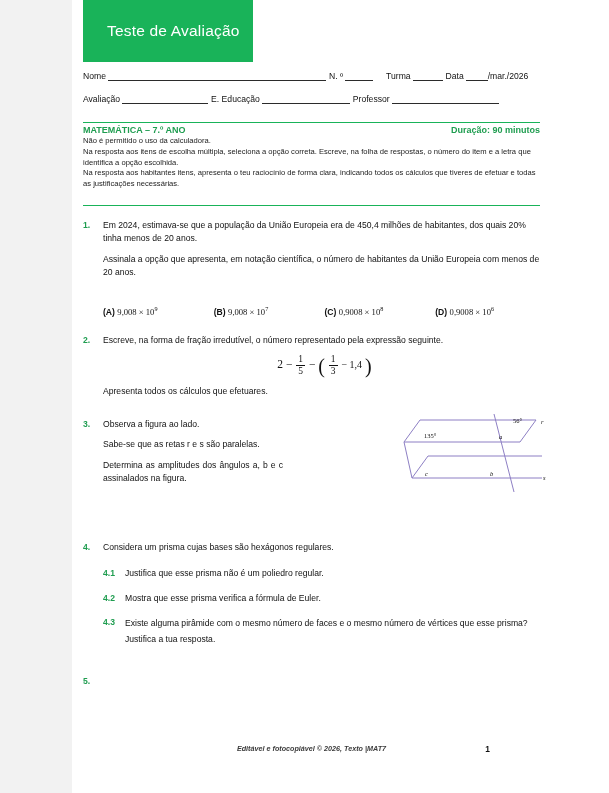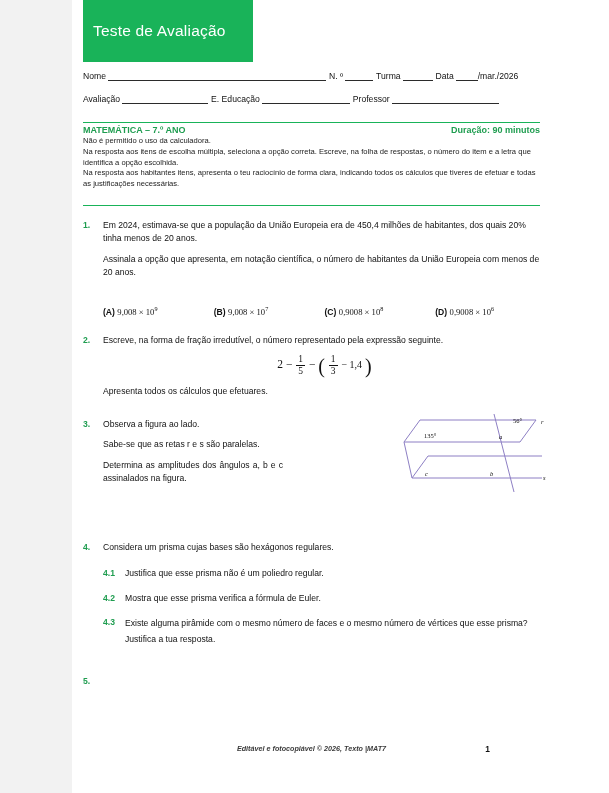--- a/index.html
+++ b/index.html
@@ -31,21 +31,21 @@
     background: #ffffff;
   }
   .banner {
     position: absolute;
     left: 11px; top: 0;
     width: 170px; height: 62px;
     background: #19b359;
     color: #ffffff;
     display: flex;
     align-items: center;
-    padding-left: 10px;
+    padding-left: 24px;
     box-sizing: border-box;
   }
   .banner-title {
     font-size: 15.5px;
     letter-spacing: .2px;
   }
   
   .ident {
     position: absolute;
     left: 11px; top: 64px;
@@ -196,21 +196,21 @@
     <div class="banner">
       <span class="banner-title">Teste de Avaliação</span>
     </div>
 
     <div class="ident">
       <div class="ident-row">
         <span class="lbl">Nome</span>
         <span class="line" style="width:218px"></span>
         <span class="lbl" style="margin-left:3px">N. º</span>
         <span class="line" style="width:28px"></span>
-        <span class="lbl" style="margin-left:3px">Turma</span>
+        <span class="lbl" style="margin-left:13px">Turma</span>
         <span class="line" style="width:30px"></span>
         <span class="lbl" style="margin-left:3px">Data</span>
         <span class="line" style="width:22px"></span>
         <span class="lbl">/mar./2026</span>
       </div>
       <div class="ident-row" style="margin-top:6px">
         <span class="lbl">Avaliação</span>
         <span class="line" style="width:86px"></span>
         <span class="lbl" style="margin-left:3px">E. Educação</span>
         <span class="line" style="width:88px"></span>

